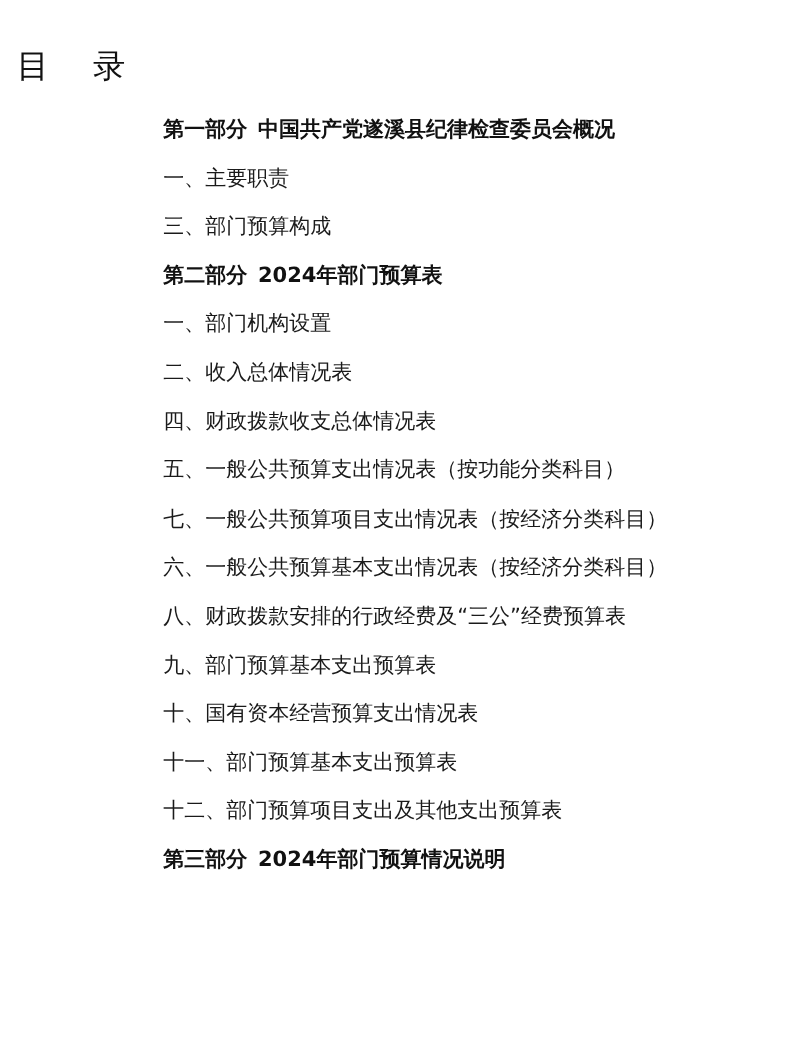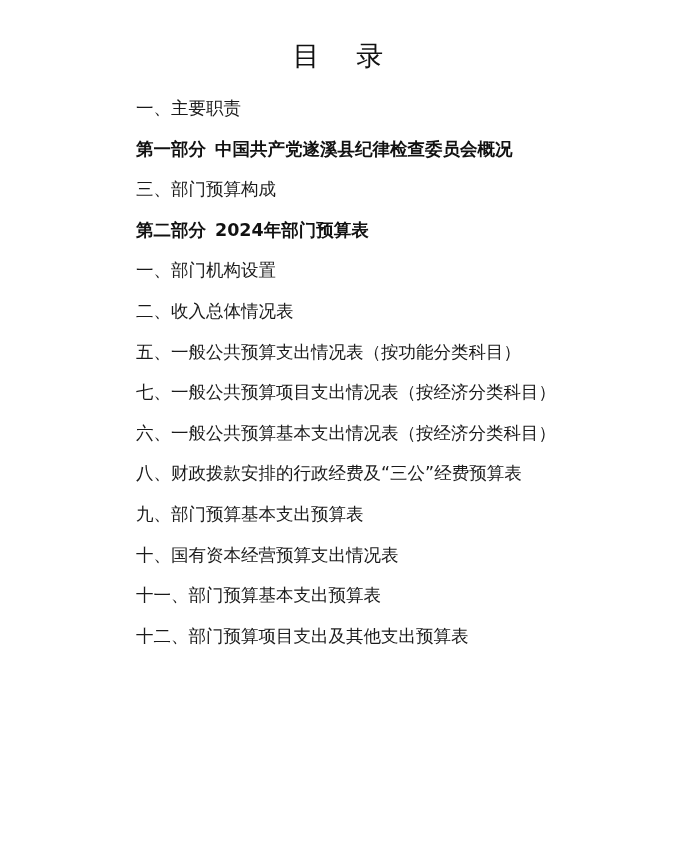--- a/index.html
+++ b/index.html
@@ -13,21 +13,21 @@
     position: relative;
     overflow: hidden;
     font-family: "DejaVu Sans", "Liberation Sans", sans-serif;
     color: #111111;
   }
   .title {
     position: absolute;
     top: 38px;
     left: 0;
     width: 676px;
-    text-align: center;
+    text-align: left;
     font-size: 27px;
     letter-spacing: 14px;
     text-indent: 14px;
     line-height: 36px;
     color: #111111;
   }
   .toc {
     position: absolute;
     top: 94px;
     left: 136px;
@@ -49,31 +49,35 @@
   .toc-item.section .label-prefix {
     margin-right: 9px;
   }
 </style>
 </head>
 <body>
 
 <div class="title">目 录</div>
 
 <ul class="toc">
-  <li class="toc-item">一、主要职责</li>
   <li class="toc-item section">
     <span class="label-prefix">第一部分</span><span>中国共产党遂溪县纪律检查委员会概况</span>
   </li>
+  <li class="toc-item">一、主要职责</li>
   <li class="toc-item">三、部门预算构成</li>
   <li class="toc-item section">
     <span class="label-prefix">第二部分</span><span>2024年部门预算表</span>
   </li>
   <li class="toc-item">一、部门机构设置</li>
   <li class="toc-item">二、收入总体情况表</li>
+  <li class="toc-item">四、财政拨款收支总体情况表</li>
   <li class="toc-item">五、一般公共预算支出情况表（按功能分类科目）</li>
   <li class="toc-item">七、一般公共预算项目支出情况表（按经济分类科目）</li>
   <li class="toc-item">六、一般公共预算基本支出情况表（按经济分类科目）</li>
   <li class="toc-item">八、财政拨款安排的行政经费及“三公”经费预算表</li>
   <li class="toc-item">九、部门预算基本支出预算表</li>
   <li class="toc-item">十、国有资本经营预算支出情况表</li>
   <li class="toc-item">十一、部门预算基本支出预算表</li>
   <li class="toc-item">十二、部门预算项目支出及其他支出预算表</li>
+  <li class="toc-item section">
+    <span class="label-prefix">第三部分</span><span>2024年部门预算情况说明</span>
+  </li>
 </ul>
 
 </body></html>

